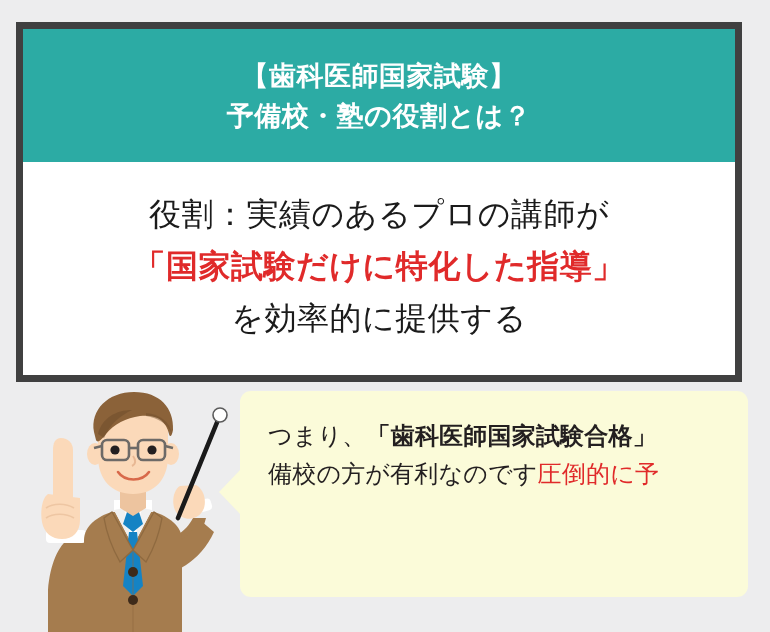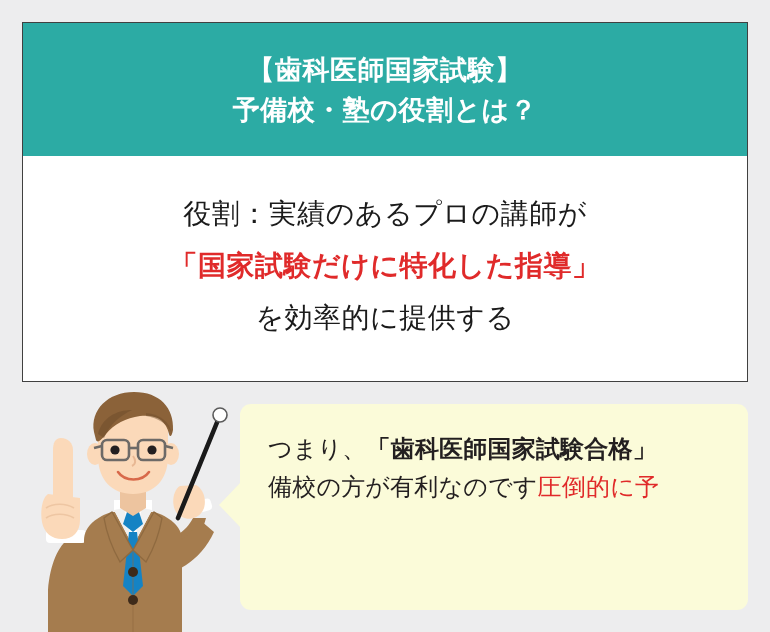--- a/index.html
+++ b/index.html
@@ -20,26 +20,26 @@
   #infographic {
     position: absolute;
     inset: 0;
     width: 770px;
     height: 632px;
   }
 
   
   .card {
     position: absolute;
-    left: 22px;
+    left: 16px;
     top: 22px;
     width: 726px;
     height: 360px;
     box-sizing: border-box;
-    border: 1px solid #404040;
+    border: 7px solid #404040;
     background: #ffffff;
     display: flex;
     flex-direction: column;
   }
 
   .card-header {
     background: #2caba4;
     height: 133px;
     flex: 0 0 133px;
     display: flex;
@@ -58,21 +58,21 @@
 
   .card-body {
     flex: 1 1 auto;
     display: flex;
     flex-direction: column;
     align-items: center;
     justify-content: center;
     padding-bottom: 6px;
   }
   .body-line {
-    font-size: 28px;
+    font-size: 32px;
     line-height: 52px;
     color: #1b1b1b;
     white-space: nowrap;
     letter-spacing: 0.5px;
   }
   .body-line.accent {
     color: #e02a2a;
     font-weight: bold;
   }
 
@@ -82,21 +82,21 @@
     left: 0;
     top: 382px;
     width: 770px;
     height: 250px;
   }
 
   
   .balloon {
     position: absolute;
     left: 240px;
-    top: 22px;
+    top: 9px;
     width: 508px;
     height: 206px;
     box-sizing: border-box;
     background: #fbfbd9;
     border-radius: 11px;
     padding: 26px 18px 12px 28px;
   }
   .balloon-tail {
     position: absolute;
     left: -21px;

